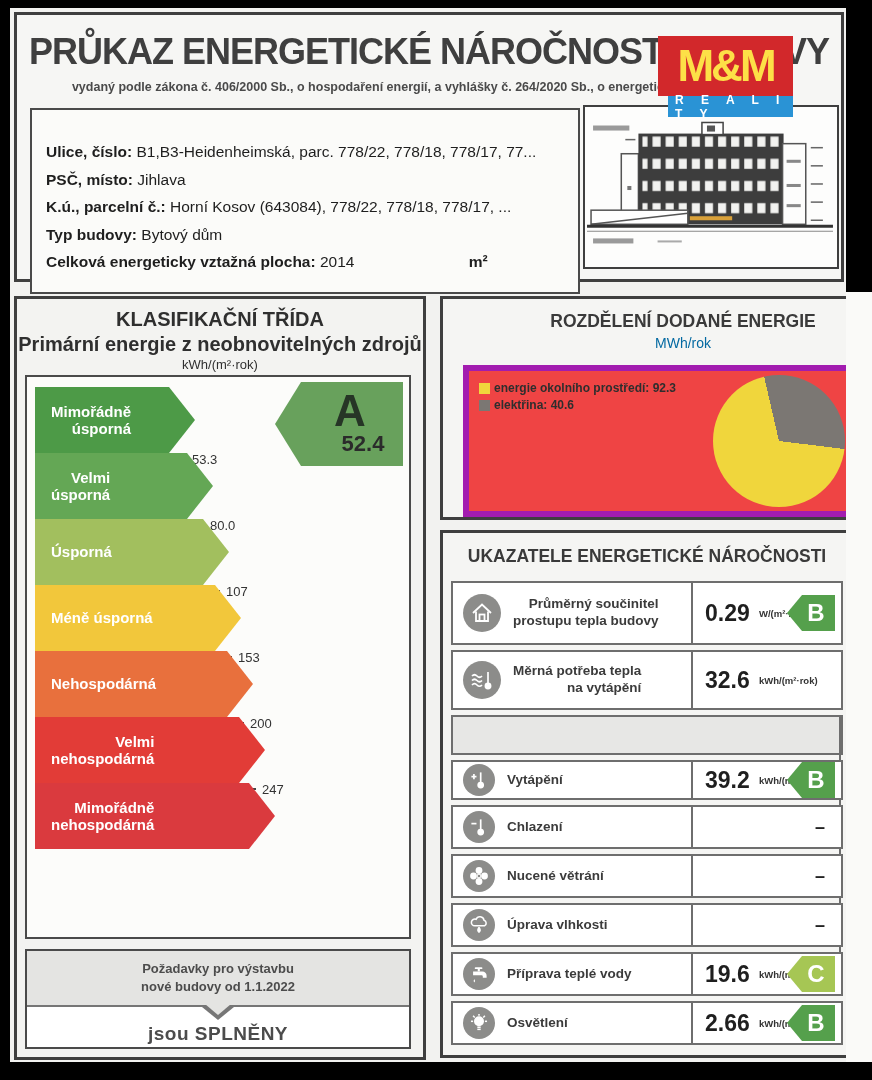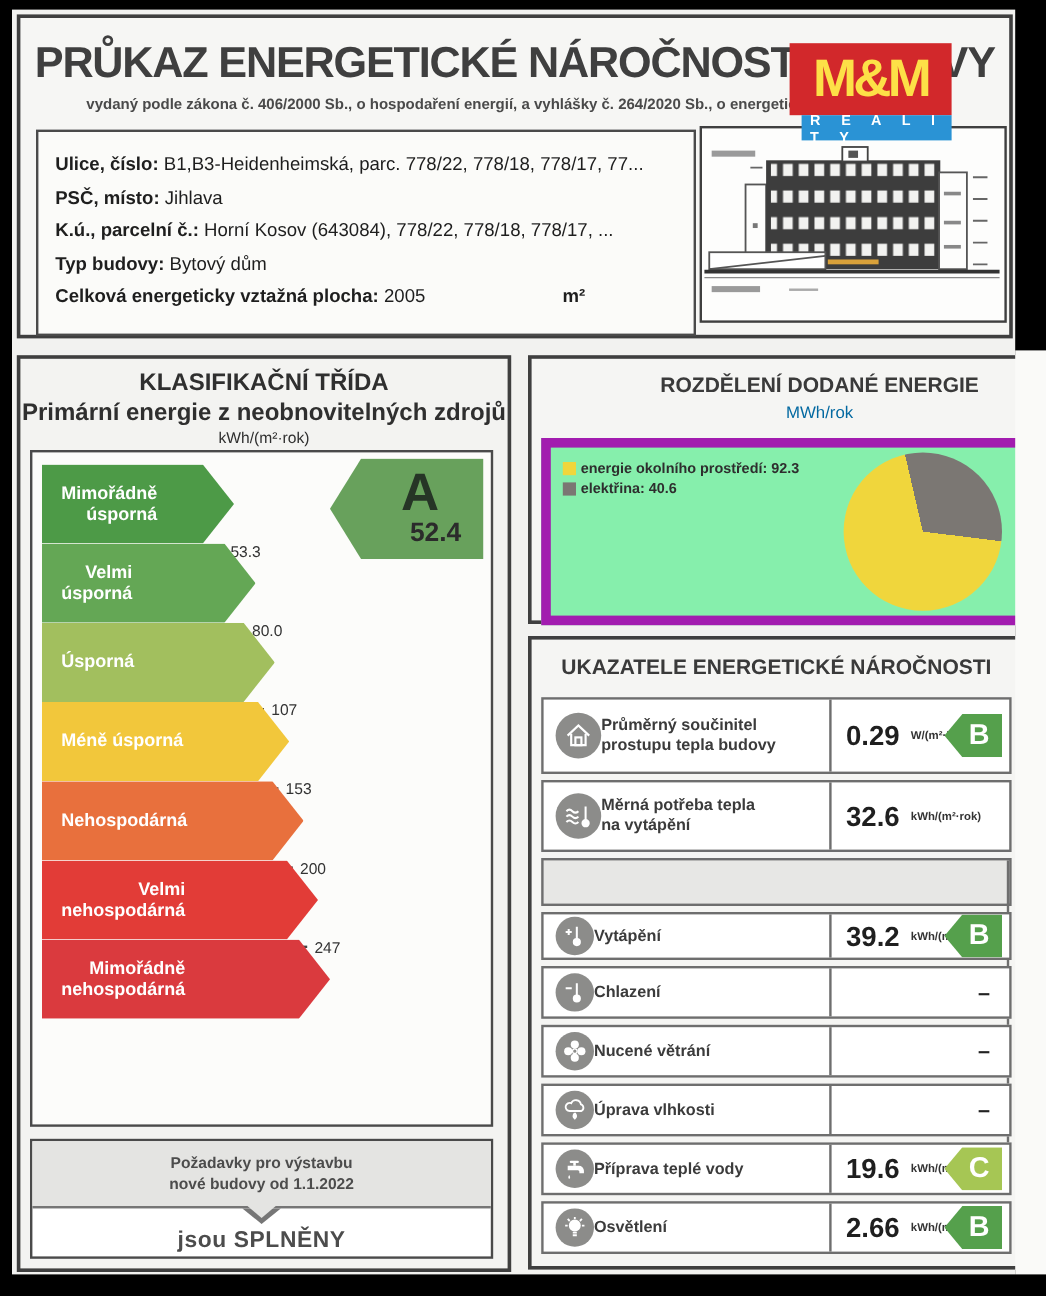--- a/index.html
+++ b/index.html
@@ -4,21 +4,21 @@
 <style>
   html,body{margin:0;padding:0;}
   body{width:872px;height:1080px;background:#000;position:relative;font-family:"Liberation Sans",sans-serif;overflow:hidden;}
   .page{position:absolute;left:10px;top:8px;width:836px;height:1054px;background:#f2f2f0;}
   .right-patch{position:absolute;left:846px;top:292px;width:26px;height:770px;background:#fafaf8;}
 
   
   .top-box{position:absolute;left:4px;top:4px;width:824px;height:264px;border:3px solid #3f3f3f;background:#f6f6f4;}
   .main-title{margin-top:16px;text-align:center;font-size:36px;font-weight:bold;color:#3f3f3f;letter-spacing:-1px;white-space:nowrap;}
   .main-subtitle{margin-top:7px;text-align:center;font-size:12.5px;font-weight:bold;color:#4a4a4a;white-space:nowrap;}
-  .info-box{position:absolute;left:13px;top:93px;width:532px;height:154px;border:2px solid #4a4a4a;background:#fbfbf9;padding:14px 0 0 14px;overflow:hidden;}
+  .info-box{position:absolute;left:13px;top:93px;width:532px;height:154px;border:2px solid #4a4a4a;background:#fbfbf9;padding:28px 0 0 14px;overflow:hidden;}
   .info-row{font-size:15.5px;color:#1e1e1e;line-height:27.5px;white-space:nowrap;}
   .info-row .lbl{font-weight:bold;}
   .info-unit{display:inline-block;margin-left:110px;font-weight:bold;}
   .bld-box{position:absolute;left:566px;top:90px;width:252px;height:160px;border:2px solid #3f3f3f;background:#fdfdfc;}
   .bld-box svg{display:block;width:100%;height:100%;}
 
   
   .logo{position:absolute;left:648px;top:28px;z-index:6;}
   .logo-red{width:135px;height:60px;background:#d2282b;display:flex;align-items:center;justify-content:center;}
   .logo-red span{color:#fde047;font-size:44px;font-weight:bold;letter-spacing:-3px;}
@@ -50,33 +50,33 @@
   .req-band{height:54px;background:#e4e4e2;border-bottom:2px solid #767676;display:flex;align-items:center;justify-content:center;text-align:center;
     font-size:13px;font-weight:bold;color:#4c4c4c;line-height:1.35;white-space:pre-line;}
   .req-caret-dark{position:absolute;left:50%;top:56px;transform:translateX(-50%);width:0;height:0;border-left:16px solid transparent;border-right:16px solid transparent;border-top:13px solid #767676;}
   .req-caret{position:absolute;left:50%;top:53px;transform:translateX(-50%);width:0;height:0;border-left:13px solid transparent;border-right:13px solid transparent;border-top:11px solid #e4e4e2;}
   .req-result{text-align:center;font-size:19px;font-weight:bold;color:#4c4c4c;margin-top:16px;letter-spacing:0.5px;}
 
   
   .split-box{position:absolute;left:430px;top:288px;width:408px;height:218px;border:3px solid #3f3f3f;background:#f5f5f3;padding-left:36px;}
   .split-title{margin-top:12px;text-align:center;font-size:17.5px;font-weight:bold;color:#3a3a3a;}
   .split-unit{margin-top:3px;text-align:center;font-size:14px;color:#0369a1;}
-  .split-inner{position:absolute;left:8px;top:66px;width:388px;height:140px;border:8px solid #a21caf;background:#86efac;}
+  .split-inner{position:absolute;left:20px;top:66px;width:388px;height:140px;border:6px solid #a21caf;background:#ef4444;}
   .legend{position:absolute;left:10px;top:10px;}
   .legend-row{display:flex;align-items:center;margin-bottom:3px;}
   .swatch{width:11px;height:11px;margin-right:4px;}
   .legend-text{font-size:12px;font-weight:bold;color:#2e2e2e;}
   .pie{position:absolute;right:12px;top:4px;width:132px;height:132px;border-radius:50%;}
 
   .ind-box{position:absolute;left:430px;top:522px;width:408px;height:522px;border:3px solid #3f3f3f;background:#f5f5f3;}
   .ind-title{margin-top:13px;text-align:center;font-size:17.5px;font-weight:bold;color:#3a3a3a;}
   .ind-rows{position:absolute;left:8px;top:48px;width:392px;}
   .ind-row{position:relative;border:2px solid #6e6e6e;background:#fff;margin-bottom:5px;display:flex;align-items:stretch;box-sizing:border-box;}
   .ind-row.h62{height:64px}.ind-row.h58{height:60px}.ind-row.h38{height:40px}.ind-row.h42{height:44px}
-  .cell-label{flex:0 0 240px;display:flex;align-items:center;padding-left:10px;border-right:2px solid #6e6e6e;box-sizing:border-box;}
+  .cell-label{flex:0 0 240px;display:flex;align-items:center;gap:12px;padding-left:10px;border-right:2px solid #6e6e6e;box-sizing:border-box;text-align:right;}
   .ind-icon{flex:0 0 38px;width:38px;height:38px;border-radius:50%;background:#8c8c8a;display:flex;align-items:center;justify-content:center;}
   .ind-icon.sm{flex:0 0 32px;width:32px;height:32px;}
   .ind-label{font-size:13.5px;font-weight:bold;color:#3b3b3b;line-height:1.25;white-space:pre-line;}
   .ind-label.big{font-size:16px;padding-left:14px;}
   .cell-value{flex:1;display:flex;align-items:center;padding-left:12px;position:relative;}
   .ind-val{font-size:23px;font-weight:bold;color:#1f1f1f;min-width:46px;}
   .ind-unit{font-size:9.5px;font-weight:bold;color:#333;margin-left:8px;}
   .chip{position:absolute;right:6px;top:50%;transform:translateY(-50%);width:48px;height:36px;display:flex;align-items:center;justify-content:center;padding-left:10px;box-sizing:border-box;
     clip-path:polygon(0 50%,15px 0,100% 0,100% 100%,15px 100%);color:#fff;font-size:24px;font-weight:bold;}
   .dash{position:absolute;right:16px;font-size:18px;font-weight:bold;color:#222;}
@@ -104,21 +104,21 @@
       <div class="info-row">
         <span class="lbl">K.ú., parcelní č.:</span>
         <span>Horní Kosov (643084), 778/22, 778/18, 778/17, ...</span>
       </div>
       <div class="info-row">
         <span class="lbl">Typ budovy:</span>
         <span>Bytový dům</span>
       </div>
       <div class="info-row">
         <span class="lbl">Celková energeticky vztažná plocha:</span>
-        <span>2005</span>
+        <span>2014</span>
         <span class="info-unit">m²</span>
       </div>
     </div>
 
     <div class="bld-box">
       <svg viewBox="0 0 250 158">
         <defs>
           <pattern id="win" width="13" height="22" patternUnits="userSpaceOnUse">
             <rect x="2" y="7" width="8" height="10" fill="#f2f2f0"></rect>
           </pattern>

